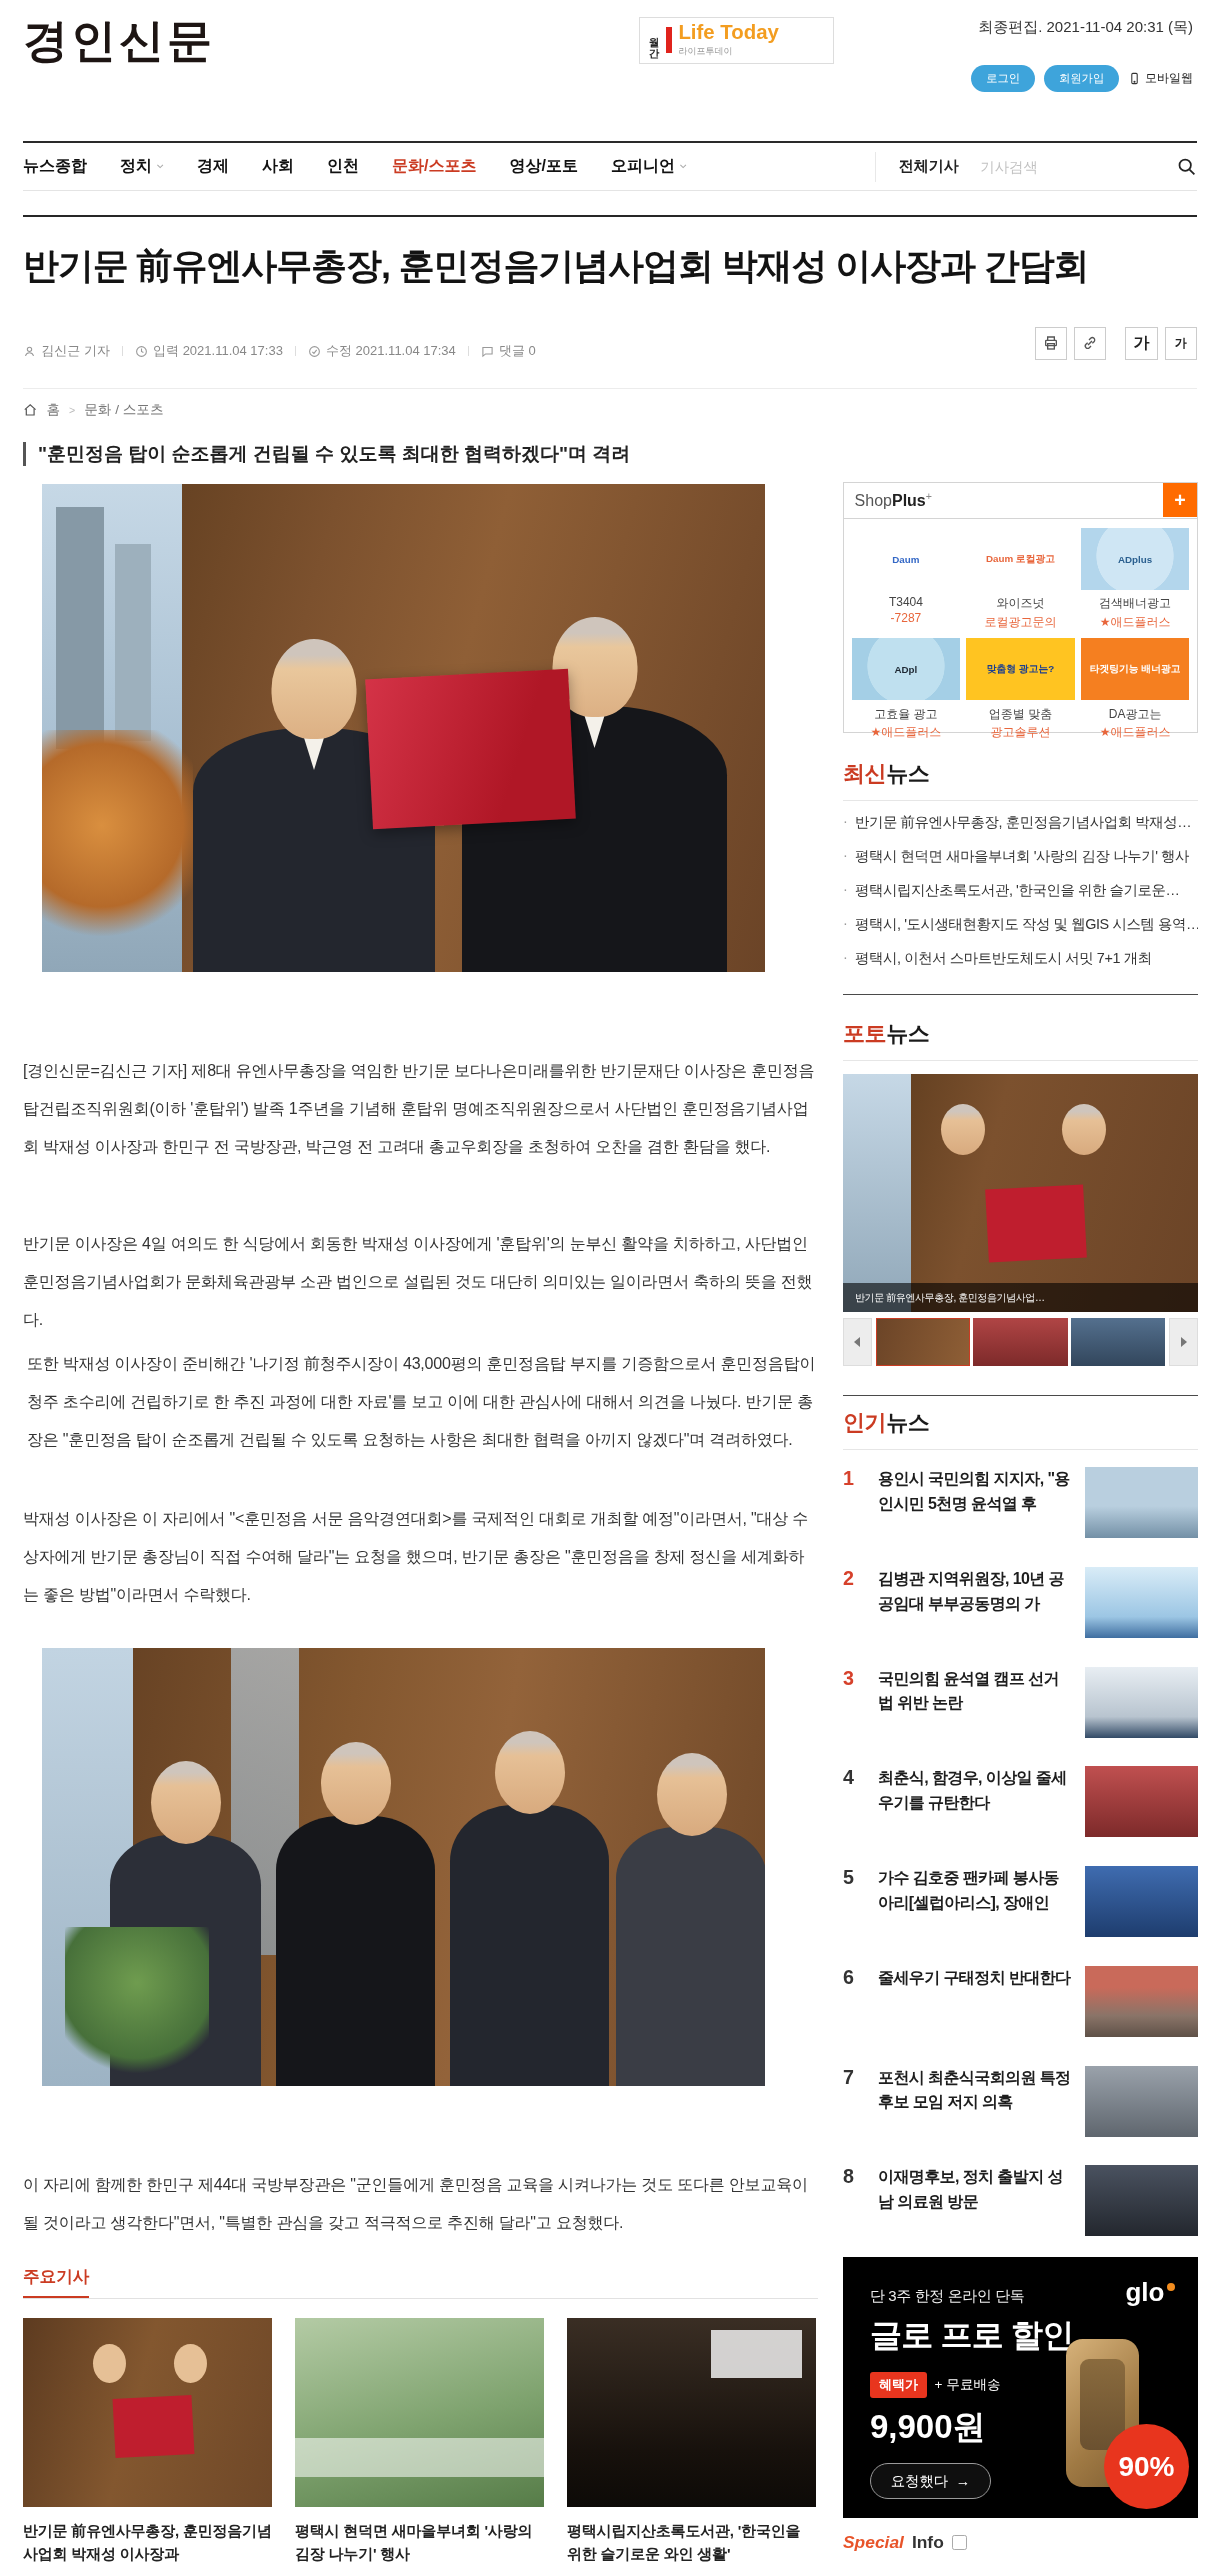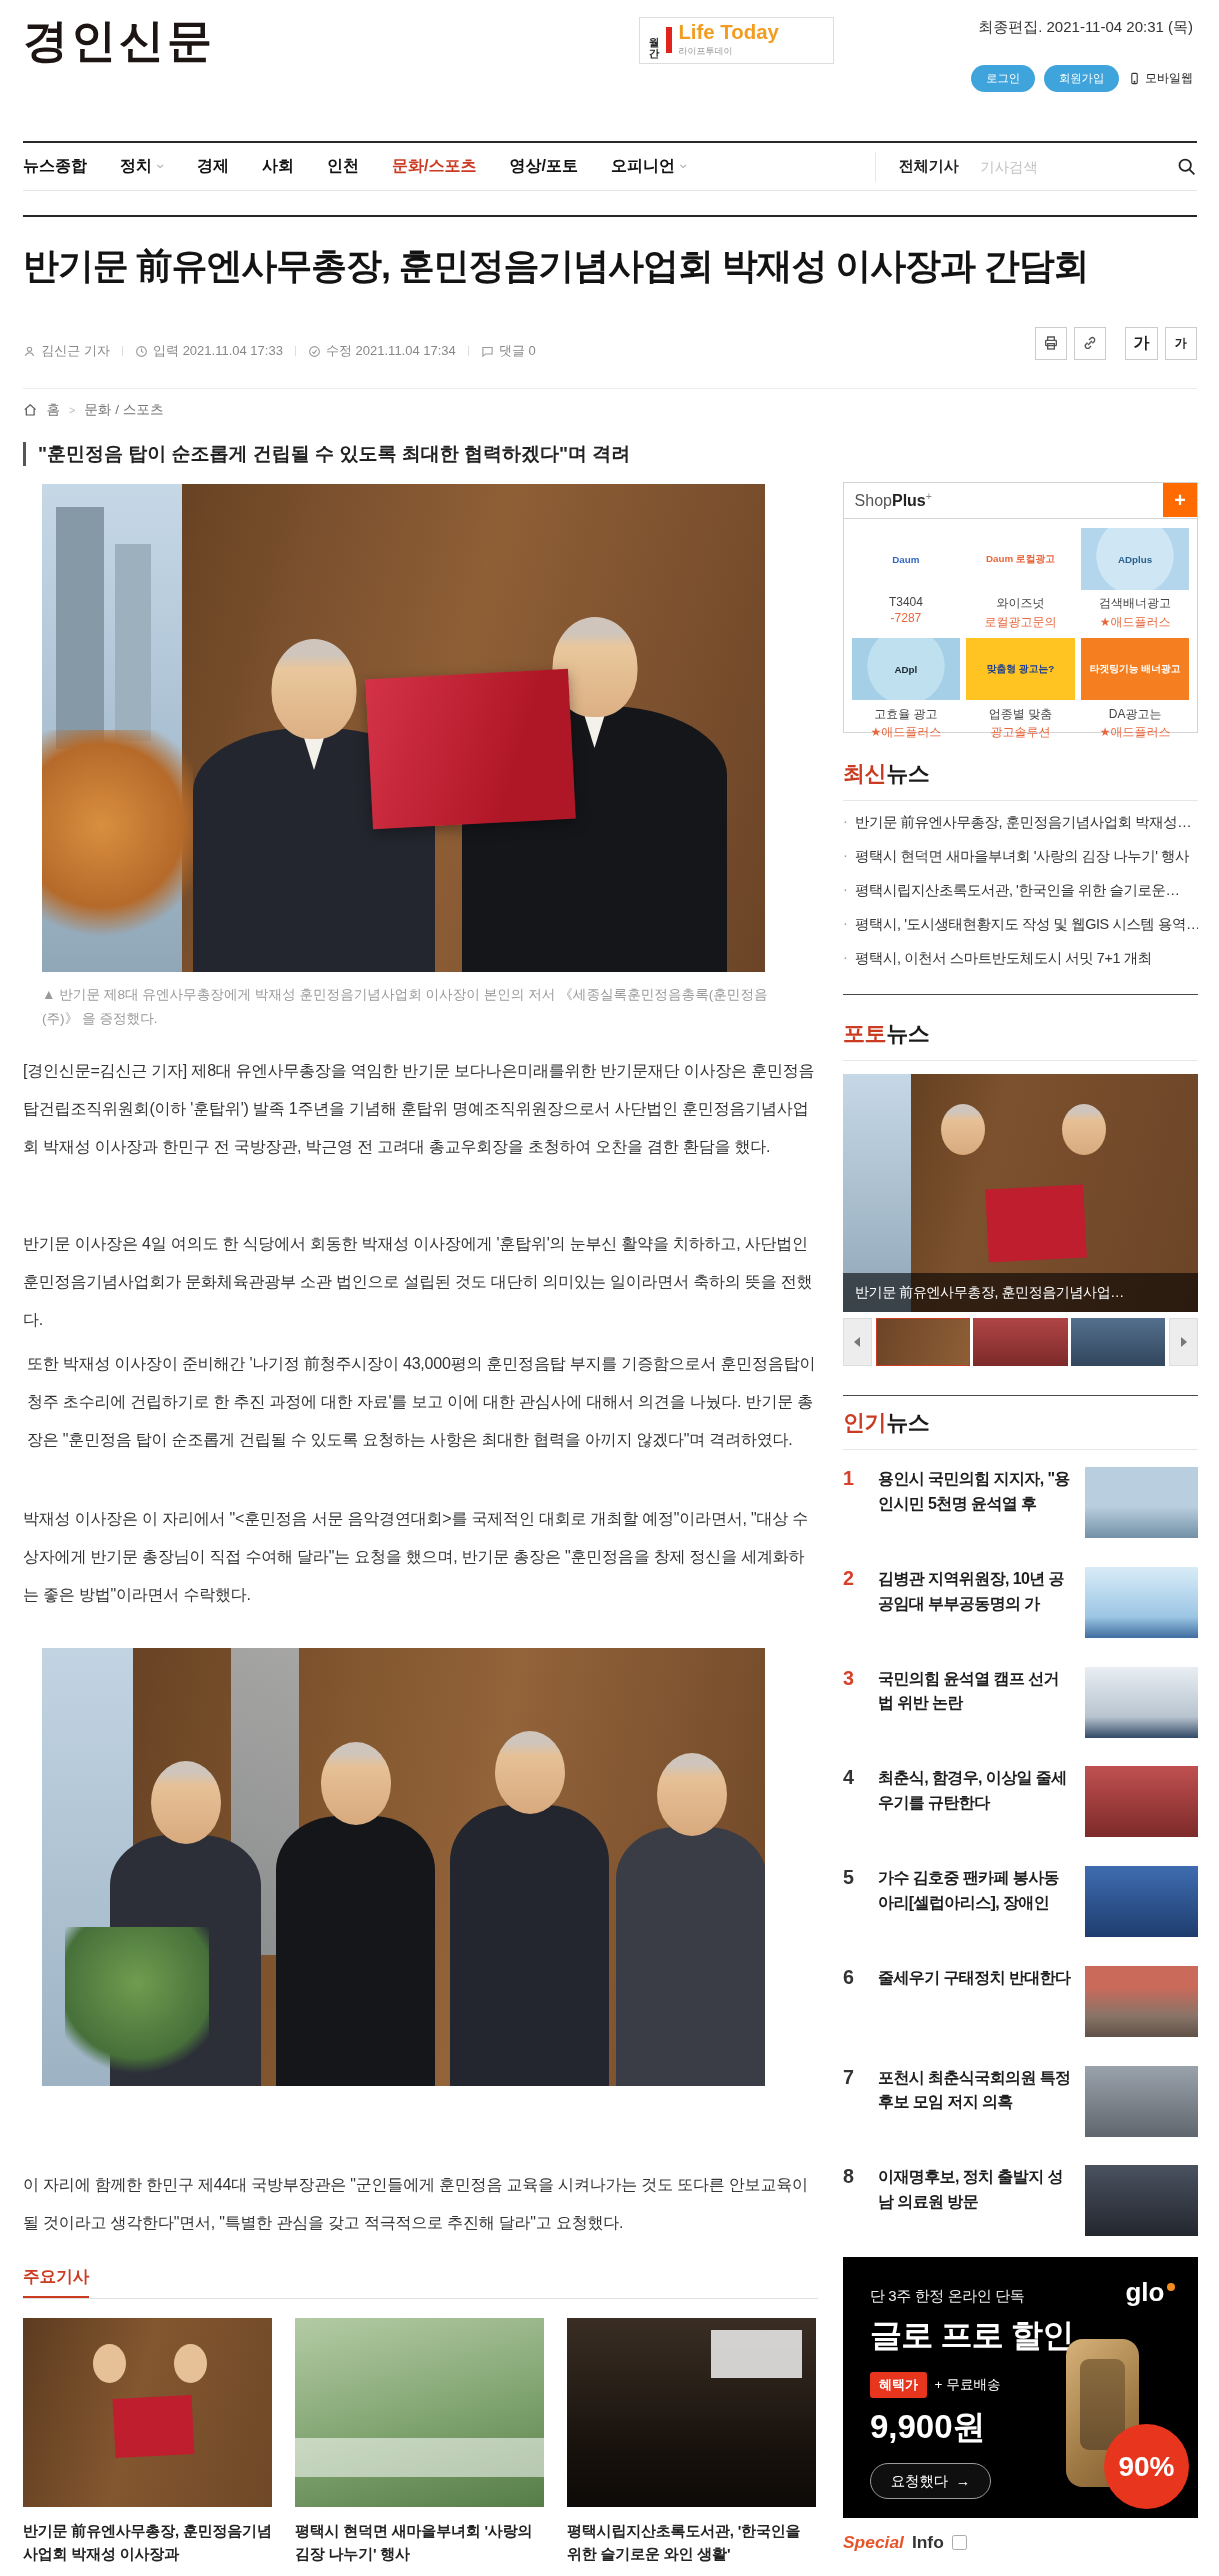--- a/index.html
+++ b/index.html
@@ -131,21 +131,21 @@
   .latest-list{margin-top:4.5px;}
   .latest-item{display:flex;align-items:flex-start;gap:7.6px;padding:7.6px 0;font-size:14.4px;color:#333;letter-spacing:-0.4px;cursor:pointer;white-space:nowrap;overflow:hidden;}
   .latest-item .dot{color:#999;}
 
   .pn-photo{position:relative;margin-top:13.6px;width:355px;height:238px;overflow:hidden;background:linear-gradient(105deg,#553619 0%,#7c512e 40%,#6b4427 100%);cursor:pointer;}
   .pn-window{position:absolute;left:0;top:0;width:68px;height:100%;background:linear-gradient(#c6d8e6,#90a7b8);}
   .pn-head{position:absolute;top:30px;width:44px;height:51px;border-radius:50%;background:linear-gradient(#cfc5bc 15%,#e6c096 32%,#d8aa7e);}
   .pnh1{left:98px;}
   .pnh2{left:219px;}
   .pn-folder{position:absolute;left:144px;top:113px;width:98px;height:73px;background:#bf1e2e;transform:rotate(-3deg);}
-  .pn-overlay{position:absolute;left:0;right:0;bottom:0;height:39px;background:rgba(0,0,0,.6);color:#fff;font-size:14px;display:flex;align-items:center;padding:0 12px;letter-spacing:-0.4px;white-space:nowrap;overflow:hidden;}
+  .pn-overlay{position:absolute;left:0;right:0;bottom:0;height:29px;background:rgba(0,0,0,.6);color:#fff;font-size:10px;display:flex;align-items:center;padding:0 12px;letter-spacing:-0.4px;white-space:nowrap;overflow:hidden;}
   .pn-strip{display:flex;gap:3.8px;margin-top:6px;align-items:stretch;}
   .pn-arrow{width:29px;height:48px;background:#ededed;border:0.8px solid #ddd;display:flex;align-items:center;justify-content:center;cursor:pointer;box-sizing:border-box;}
   .tri-l{width:0;height:0;border-top:5.3px solid transparent;border-bottom:5.3px solid transparent;border-right:6.8px solid #777;}
   .tri-r{width:0;height:0;border-top:5.3px solid transparent;border-bottom:5.3px solid transparent;border-left:6.8px solid #777;}
   .pn-mini{width:95px;height:48px;cursor:pointer;}
   .pm1{background:linear-gradient(105deg,#6b4427,#8f5f36);outline:1.5px solid #cb3b22;outline-offset:-1.5px;}
   .pm2{background:linear-gradient(#b04545,#7d2a2a);}
   .pm3{background:linear-gradient(#54708e,#32465c);}
 
   .pop-list{margin-top:3px;}
@@ -360,21 +360,20 @@
         <div class="ph-head"></div>
       </div>
       <div class="ph-fig fig-b">
         <div class="ph-body suit-black"></div>
         <div class="ph-collar"></div>
         <div class="ph-head"></div>
       </div>
       <div class="ph-folder"></div>
     </div>
 
-    <div class="caption cap1">▲ 반기문 제8대 유엔사무총장에게 박재성 훈민정음기념사업회 이사장이 본인의 저서 《세종실록훈민정음총록(훈민정음(주)》 을 증정했다.</div>
 
     <p class="para p1" style="margin:0">[경인신문=김신근 기자] 제8대 유엔사무총장을 역임한 반기문 보다나은미래를위한 반기문재단 이사장은 훈민정음탑건립조직위원회(이하 '훈탑위') 발족 1주년을 기념해 훈탑위 명예조직위원장으로서 사단법인 훈민정음기념사업회 박재성 이사장과 한민구 전 국방장관, 박근영 전 고려대 총교우회장을 초청하여 오찬을 겸한 환담을 했다.</p>
     <p class="para p2" style="margin:0">반기문 이사장은 4일 여의도 한 식당에서 회동한 박재성 이사장에게 '훈탑위'의 눈부신 활약을 치하하고, 사단법인 훈민정음기념사업회가 문화체육관광부 소관 법인으로 설립된 것도 대단히 의미있는 일이라면서 축하의 뜻을 전했다.</p>
     <p class="para p3" style="margin:4px">또한 박재성 이사장이 준비해간 '나기정 前청주시장이 43,000평의 훈민정음탑 부지를 기증함으로서 훈민정음탑이 청주 초수리에 건립하기로 한 추진 과정에 대한 자료'를 보고 이에 대한 관심사에 대해서 의견을 나눴다. 반기문 총장은 "훈민정음 탑이 순조롭게 건립될 수 있도록 요청하는 사항은 최대한 협력을 아끼지 않겠다"며 격려하였다.</p>
     <p class="para p4" style="margin:0">박재성 이사장은 이 자리에서 "&lt;훈민정음 서문 음악경연대회&gt;를 국제적인 대회로 개최할 예정"이라면서, "대상 수상자에게 반기문 총장님이 직접 수여해 달라"는 요청을 했으며, 반기문 총장은 "훈민정음을 창제 정신을 세계화하는 좋은 방법"이라면서 수락했다.</p>
 
     <div class="photo photo2">
       <div class="p2-win1"></div>
       <div class="p2-win2"></div>
       <div class="p2-fig p2-f1">

